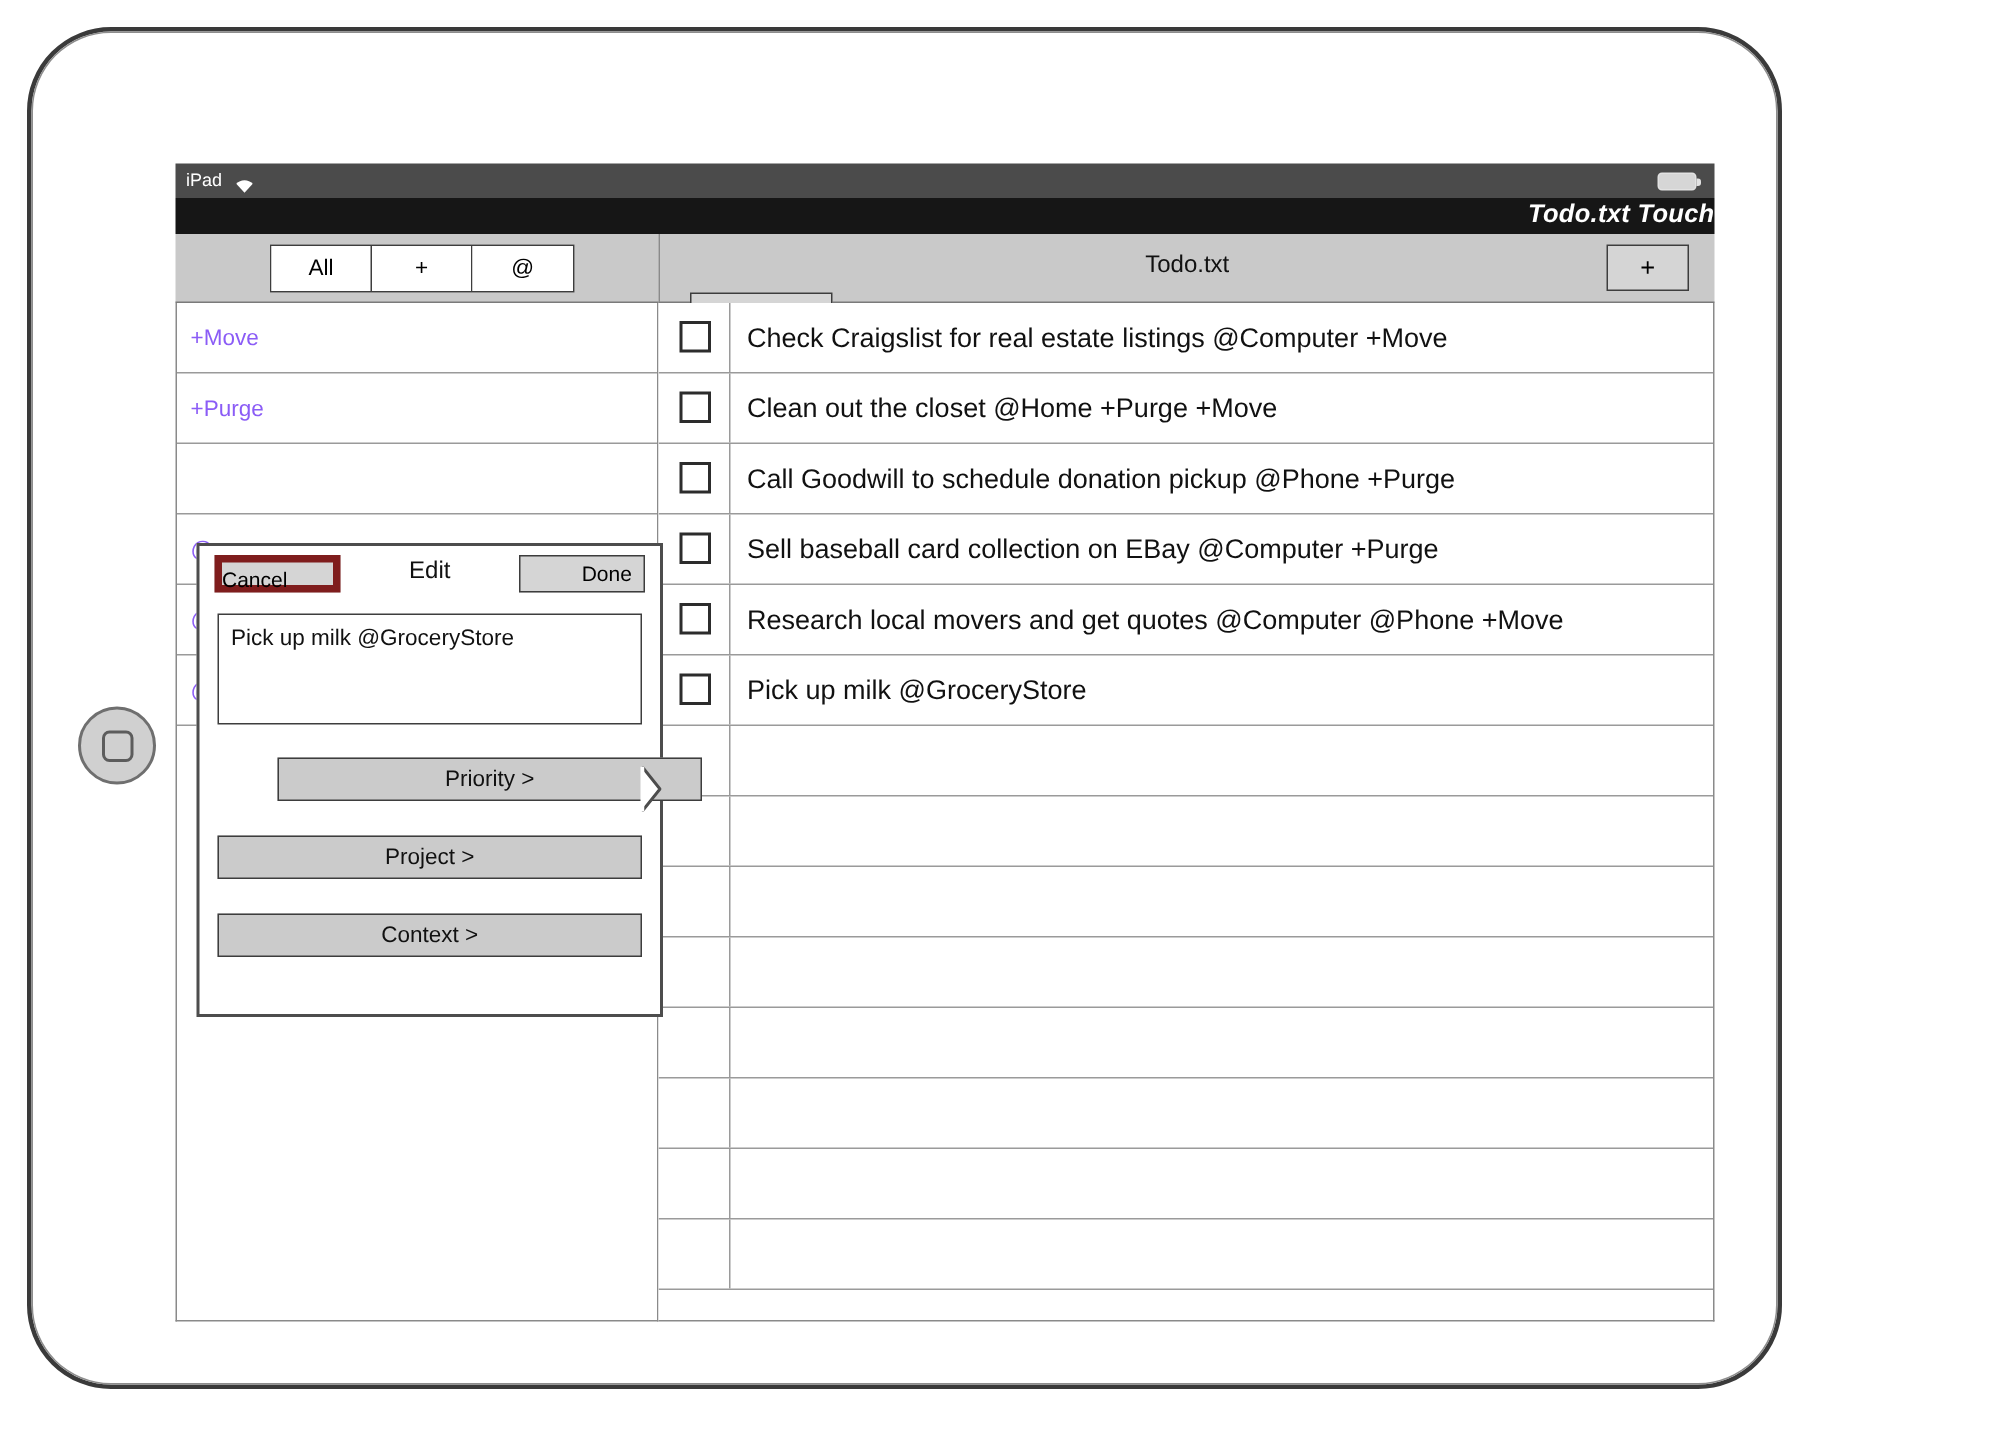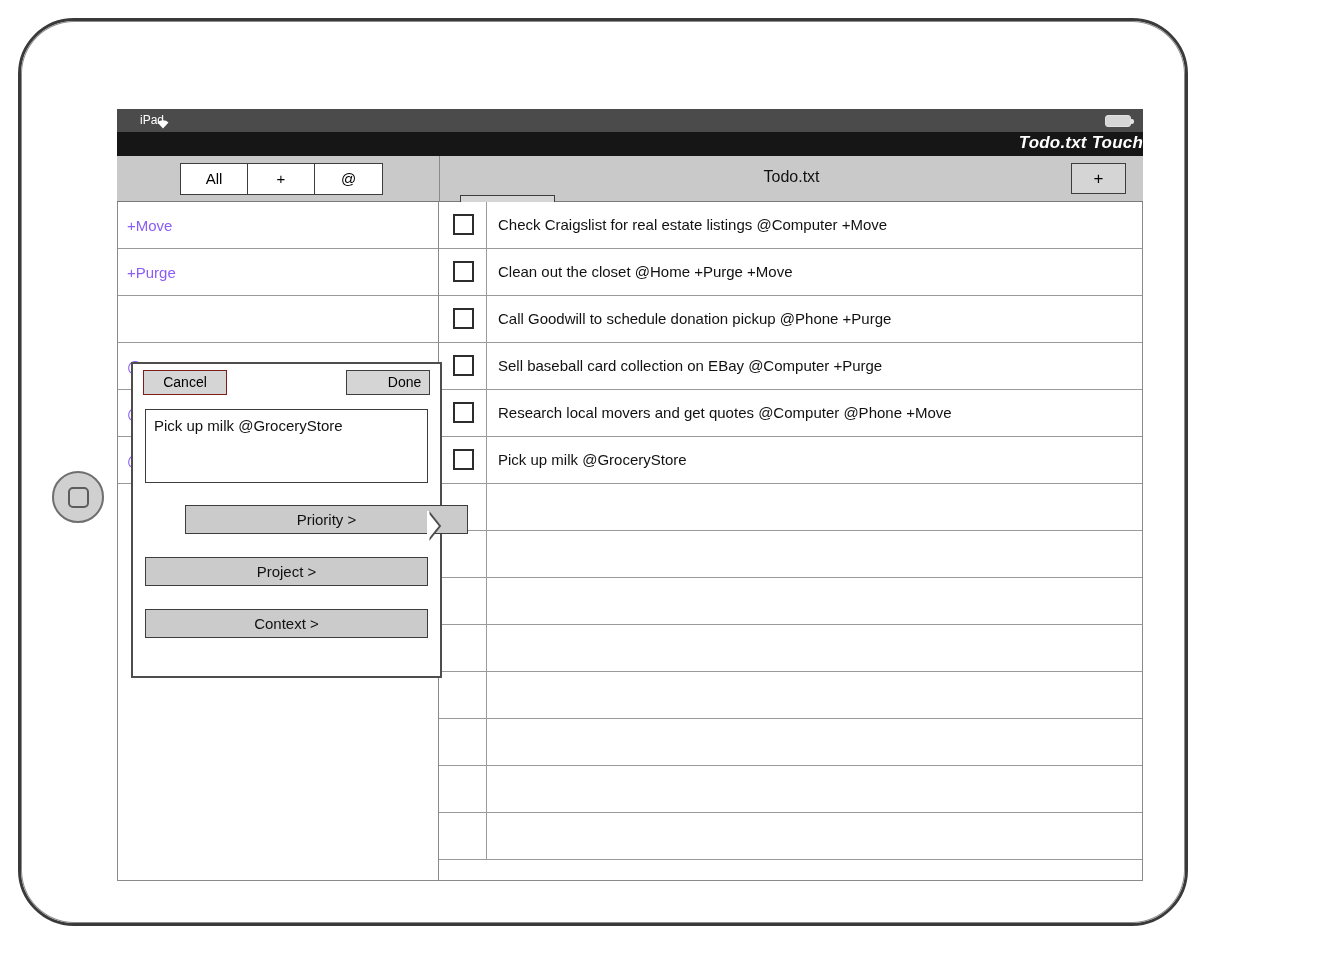--- a/index.html
+++ b/index.html
@@ -75,21 +75,20 @@
     background: #4b4b4b;
     color: #ffffff;
     font-size: 12px;
     line-height: 23px;
   }
   #status-carrier {
     position: absolute;
     left: 7px;
     top: 0;
     font-size: 12px;
-    margin-left: 16px;
   }
   #wifi-icon {
     position: absolute;
     left: 38px;
     top: 5px;
     width: 16px;
     height: 13px;
   }
   #battery-icon {
     position: absolute;
@@ -276,21 +275,21 @@
     bottom: 0;
     width: 1px;
     background: #9a9a9a;
   }
   .task-text {
     position: absolute;
     left: 59px;
     right: 8px;
     top: 0;
     line-height: 46px;
-    font-size: 15px;
+    font-size: 18px;
     color: #111;
     white-space: nowrap;
     overflow: hidden;
   }
 
   
   #edit-popover {
     position: absolute;
     left: 14px;
     top: 206px;
@@ -322,24 +321,23 @@
     font-size: 16px;
     color: #111;
   }
   #cancel-button {
     position: absolute;
     left: 10px;
     top: 6px;
     width: 84px;
     height: 25px;
     line-height: 23px;
-    border: 1px solid #7f1d1d;
+    border: 5px solid #7f1d1d;
     background: #d5d5d5;
     font-size: 14px;
-    text-align: center;
     box-sizing: border-box;
   }
   #done-button {
     position: absolute;
     right: 10px;
     top: 6px;
     width: 84px;
     height: 25px;
     line-height: 23px;
     border: 1px solid #3d3d3d;
@@ -501,20 +499,21 @@
       <div id="popover-arrow">
         <svg width="14" height="30" viewBox="0 0 14 30">
           <path d="M1,0 L13,15 L1,30" fill="#ffffff" stroke="#4d4d4d" stroke-width="2"></path>
           <line x1="1" y1="0" x2="1" y2="30" stroke="#ffffff" stroke-width="3"></line>
         </svg>
       </div>
 
       <div id="edit-popover">
         <div id="popover-header">
           <div id="cancel-button">Cancel</div>
+          <div id="popover-title">Edit</div>
           <div id="done-button">Done</div>
         </div>
         <textarea id="task-textarea" placeholder="Task" style="">Pick up milk @GroceryStore</textarea>
         <div class="popover-btn" id="priority-button">Priority &gt;</div>
         <div class="popover-btn" id="project-button">Project &gt;</div>
         <div class="popover-btn" id="context-button">Context &gt;</div>
       </div>
 
     </div>
   </div>

